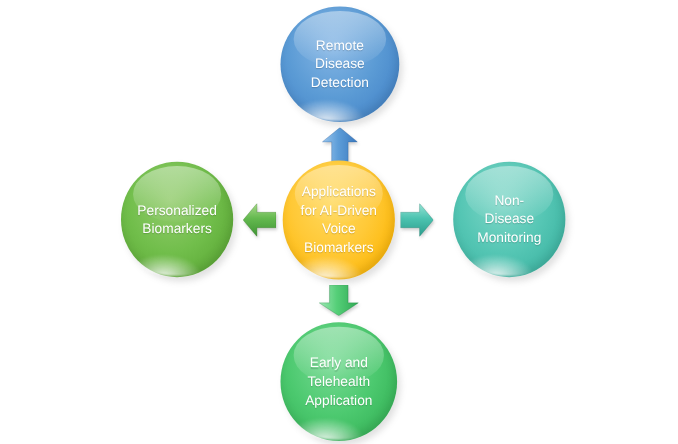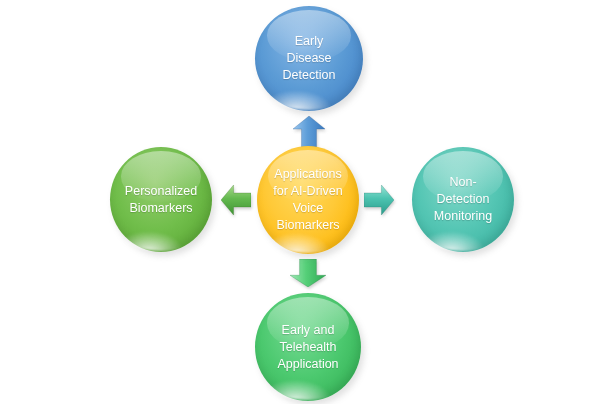--- a/index.html
+++ b/index.html
@@ -110,28 +110,28 @@
       <linearGradient id="gr" x1="0" y1="0" x2="0" y2="1">
         <stop offset="0" stop-color="#97e3d5"></stop>
           <stop offset="0.45" stop-color="#4cc3b0"></stop>
           <stop offset="1" stop-color="#2b9c8c"></stop>
       </linearGradient>
     </defs>
     <polygon points="31,15 18,0 18,8 0,8 0,22 18,22 18,30" fill="url(#gr)" stroke="rgba(30,120,105,0.35)" stroke-width="0.8" stroke-linejoin="round"></polygon>
   </svg>
 
   <div class="node node-top">
-    <span class="label">Early
+    <span class="label">Remote
 Disease
 Detection</span>
   </div>
 
   <div class="node node-right">
     <span class="label">Non-
-Detection
+Disease
 Monitoring</span>
   </div>
 
   <div class="node node-bottom">
     <span class="label">Early and
 Telehealth
 Application</span>
   </div>
 
   <div class="node node-left">

